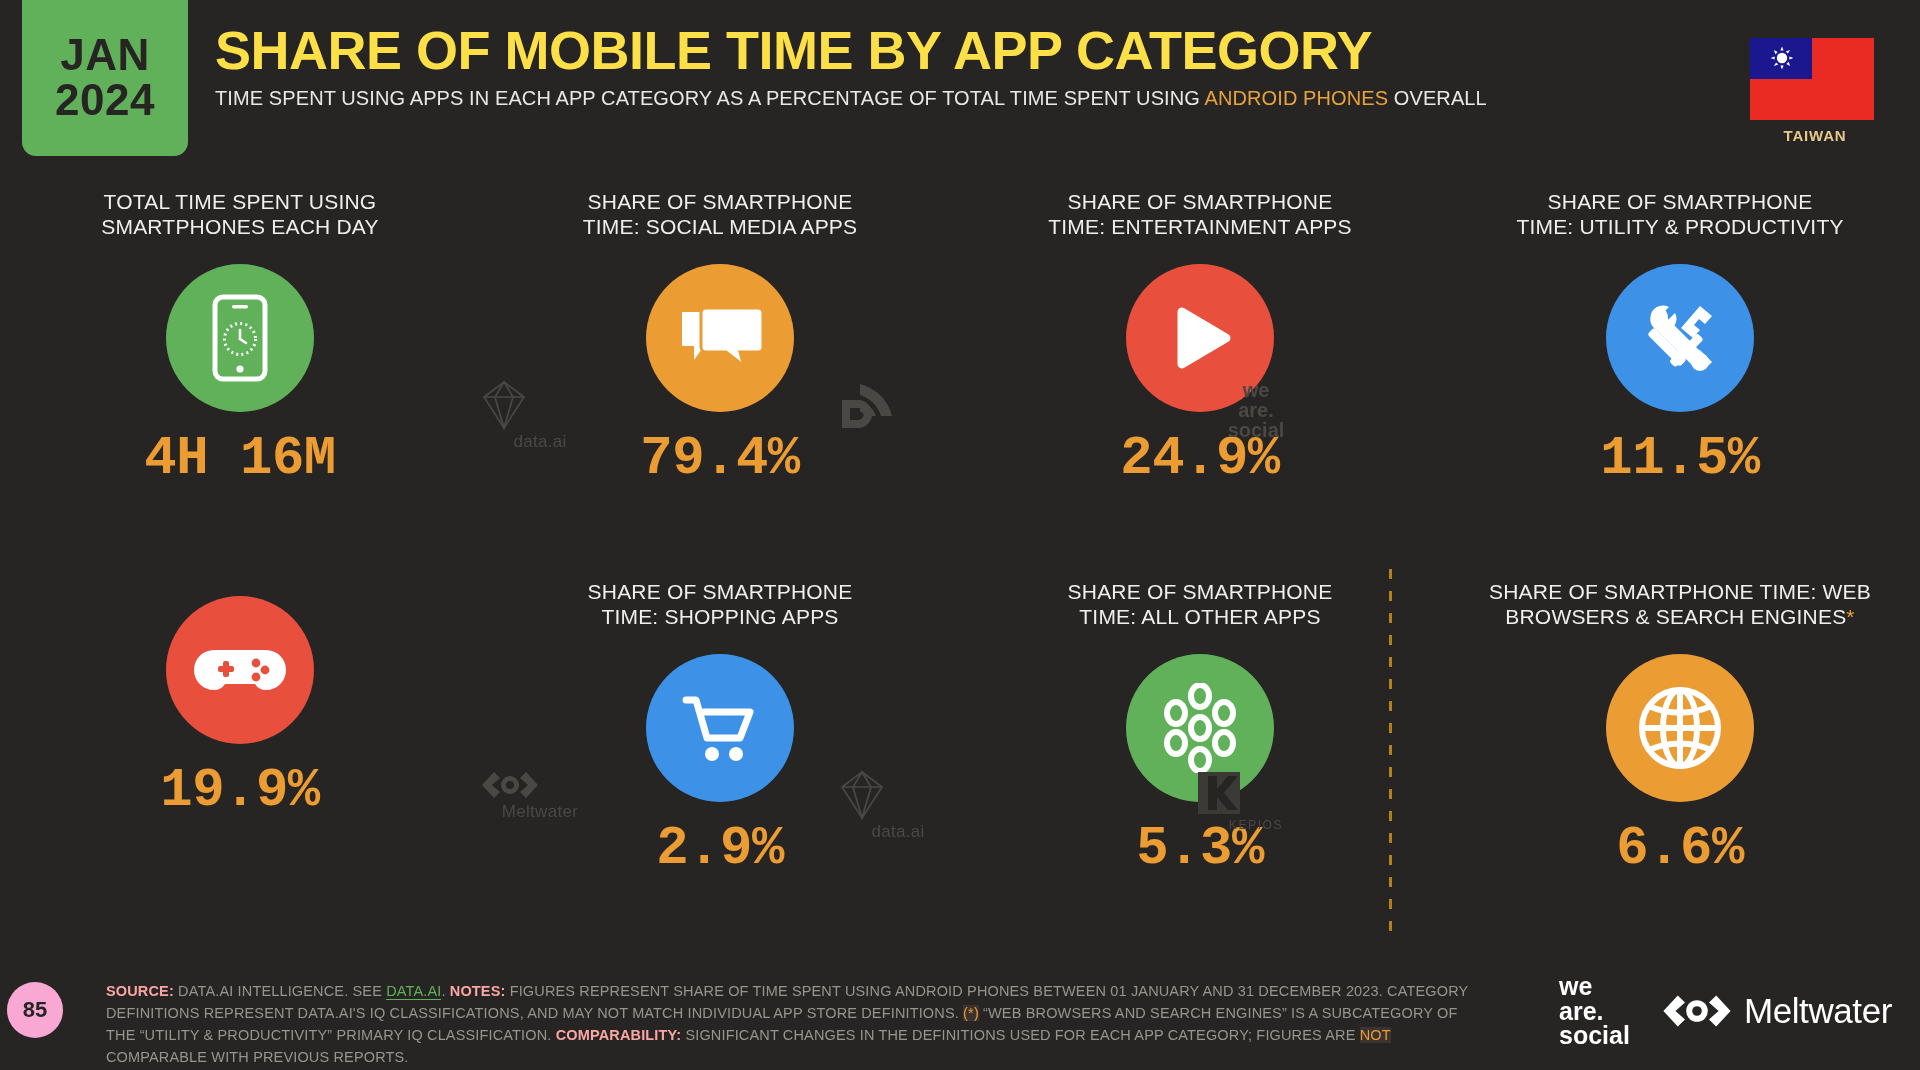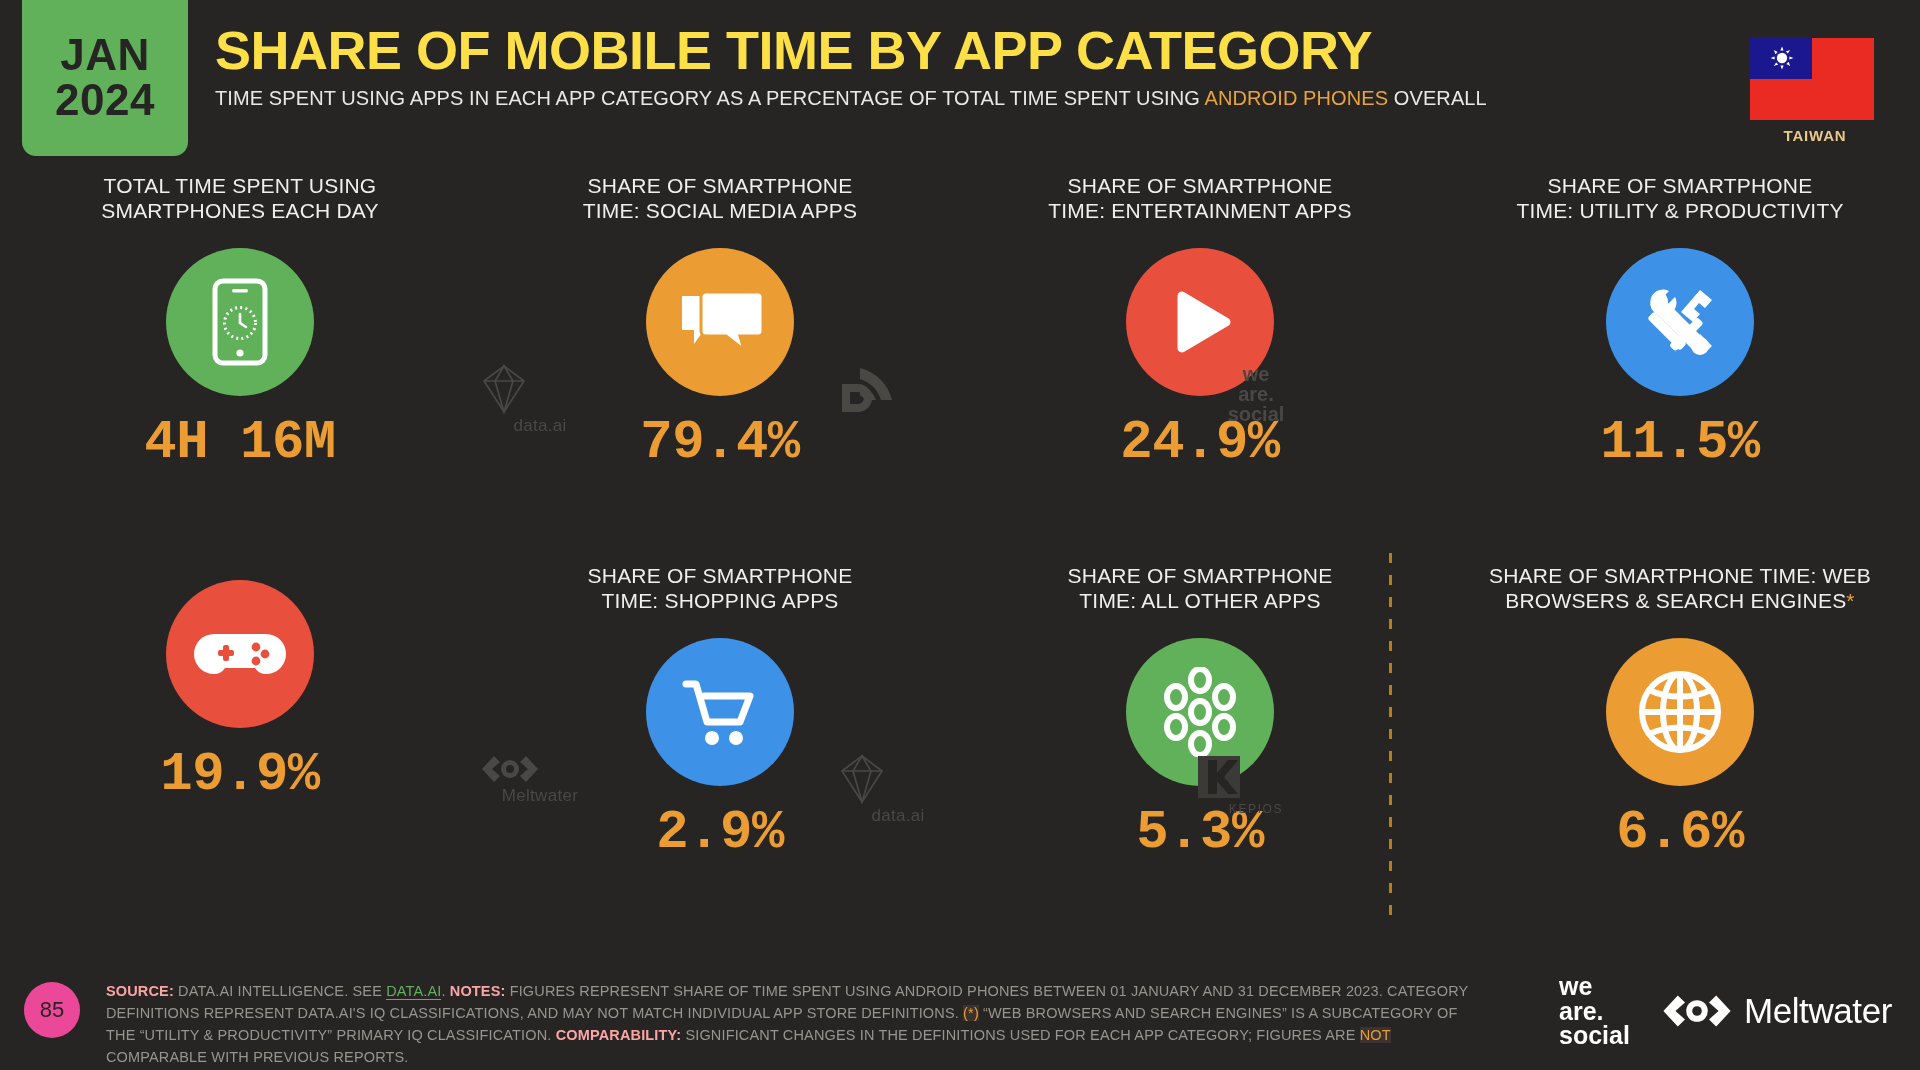--- a/index.html
+++ b/index.html
@@ -72,21 +72,21 @@
     margin-top:7px;
     font-size:15px;
     color:#e8c98a;
     font-weight:bold;
     letter-spacing:0.8px;
   }
 
   
   .grid {
     position:absolute;
-    left:0; top:168px;
+    left:0; top:184px;
     width:1756px;
     height:790px;
   }
   .row {
     position:absolute;
     left:0; width:1920px;
     height:390px;
     display:flex;
   }
   .row1 { top:0; }
@@ -167,25 +167,25 @@
     background-size:3px 22px;
   }
 
   
   .footer {
     position:absolute;
     left:0; bottom:0;
     width:1920px; height:112px;
   }
   .page-badge {
-    position:absolute; left:24px; top:24px;
+    position:absolute; left:7px; top:24px;
     width:56px; height:56px; border-radius:50%;
-    background:#ec4899;
+    background:#f9a8d4;
     color:#262523;
-    font-size:22px; font-weight:normal;
+    font-size:22px; font-weight:bold;
     display:flex; align-items:center; justify-content:center;
   }
   .foot-text {
     position:absolute; left:106px; top:22px;
     width:1380px;
     font-size:14.5px;
     line-height:1.52;
     color:#97958f;
     letter-spacing:0.15px;
   }

